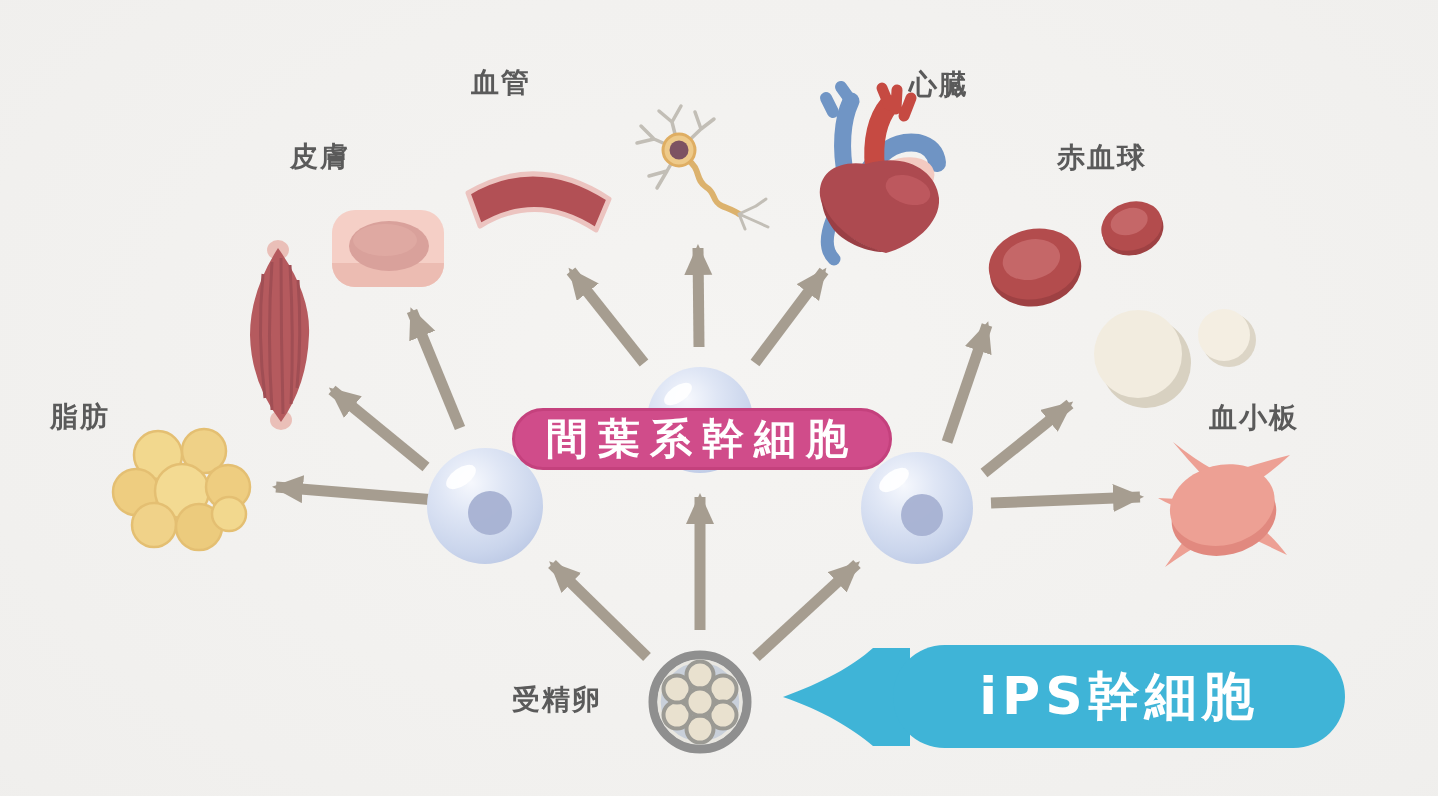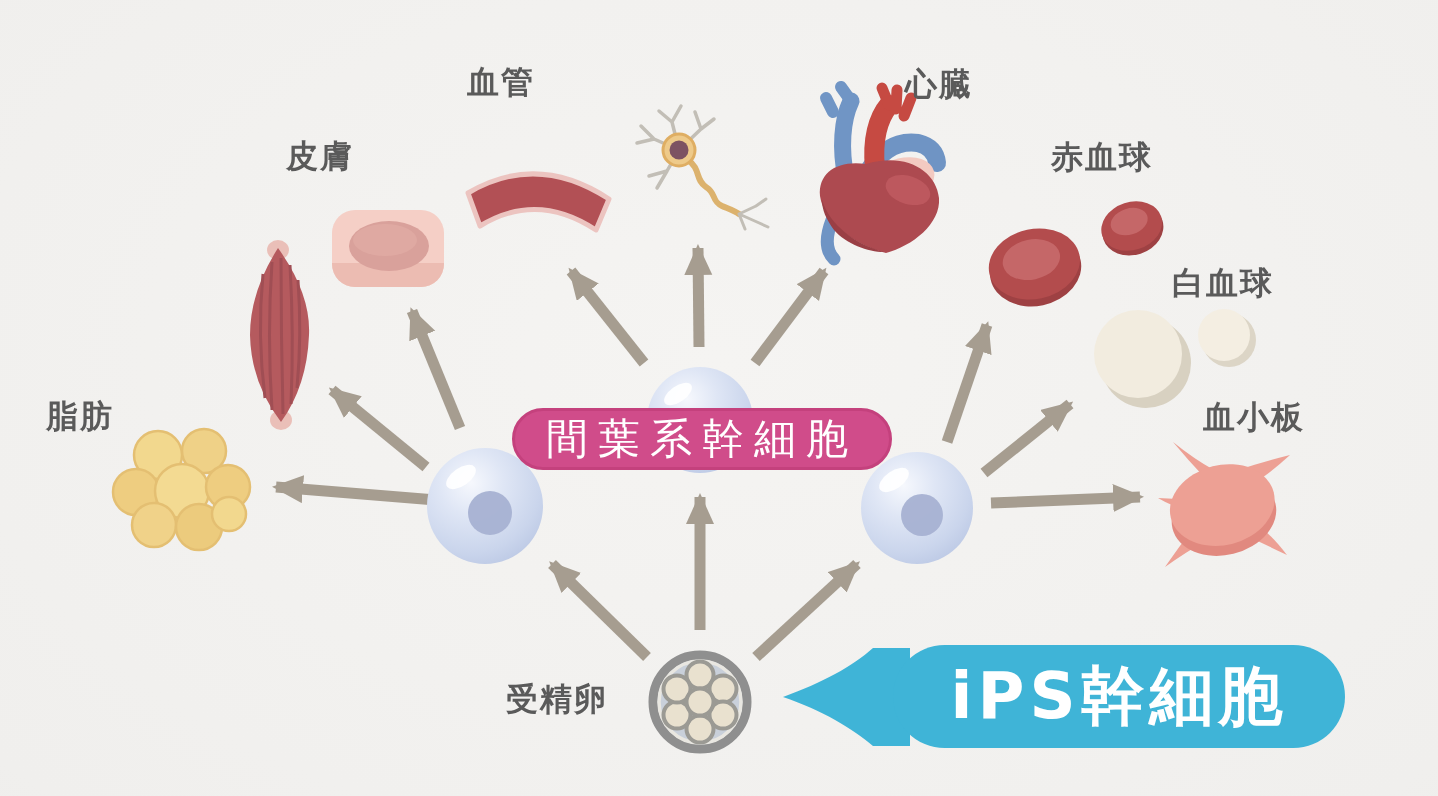--- a/index.html
+++ b/index.html
@@ -4,33 +4,33 @@
 <style>
   html,body{margin:0;padding:0;background:#ffffff;}
   .stage{
     position:relative;width:1438px;height:796px;overflow:hidden;
     background:radial-gradient(120% 140% at 50% 45%, #f5f4f2 0%, #f0efed 55%, #e7e6e4 100%);
     font-family:"DejaVu Sans","Liberation Sans",sans-serif;
   }
   .stage svg{position:absolute;left:0;top:0;}
   .lbl{
     position:absolute;transform:translate(-50%,-50%);
-    font-size:32px;font-weight:700;color:#5a5a5a;letter-spacing:2px;white-space:nowrap;
+    font-size:28px;font-weight:700;color:#5a5a5a;letter-spacing:2px;white-space:nowrap;
   }
   .badge-pink{
     position:absolute;left:512px;top:408px;width:380px;height:62px;
     background:#d04c8a;border:3px solid #c4417d;box-sizing:border-box;border-radius:34px;
     display:flex;align-items:center;justify-content:center;
-    color:#ffffff;font-size:42px;font-weight:400;letter-spacing:10px;white-space:nowrap;
+    color:#ffffff;font-size:42px;font-weight:700;letter-spacing:10px;white-space:nowrap;
   }
   .bubble-cyan{
     position:absolute;left:893px;top:645px;width:452px;height:103px;
     background:#3fb4d7;border-radius:52px;
     display:flex;align-items:center;justify-content:center;
-    color:#ffffff;font-size:64px;font-weight:800;letter-spacing:5px;white-space:nowrap;
+    color:#ffffff;font-size:52px;font-weight:800;letter-spacing:5px;white-space:nowrap;
   }
 </style>
 </head>
 <body>
 
 <div class="stage">
 
 <svg width="1438" height="796" viewBox="0 0 1438 796">
   <defs>
     <marker id="ah" markerUnits="userSpaceOnUse" markerWidth="34" markerHeight="30" refX="27" refY="14" orient="auto">
@@ -197,20 +197,19 @@
   </g>
 
   <path d="M783,697 C822,683 853,666 873,648 L910,648 L910,746 L873,746 C853,729 822,710 783,697 Z" fill="#3fb4d7"></path>
 </svg>
 
 <div class="lbl" style="left:80px;top:417px">脂肪</div>
 <div class="lbl" style="left:320px;top:157px">皮膚</div>
 <div class="lbl" style="left:501px;top:83px">血管</div>
 <div class="lbl" style="left:1102px;top:158px">赤血球</div>
 <div class="lbl" style="left:939px;top:85px">心臓</div>
-<div class="lbl" style="left:1223px;top:284px">白血球</div>
 <div class="lbl" style="left:1254px;top:418px">血小板</div>
 <div class="lbl" style="left:557px;top:700px">受精卵</div>
 
 <div class="badge-pink">間葉系幹細胞</div>
 <div class="bubble-cyan">iPS幹細胞</div>
 
 </div>
 
 </body></html>

